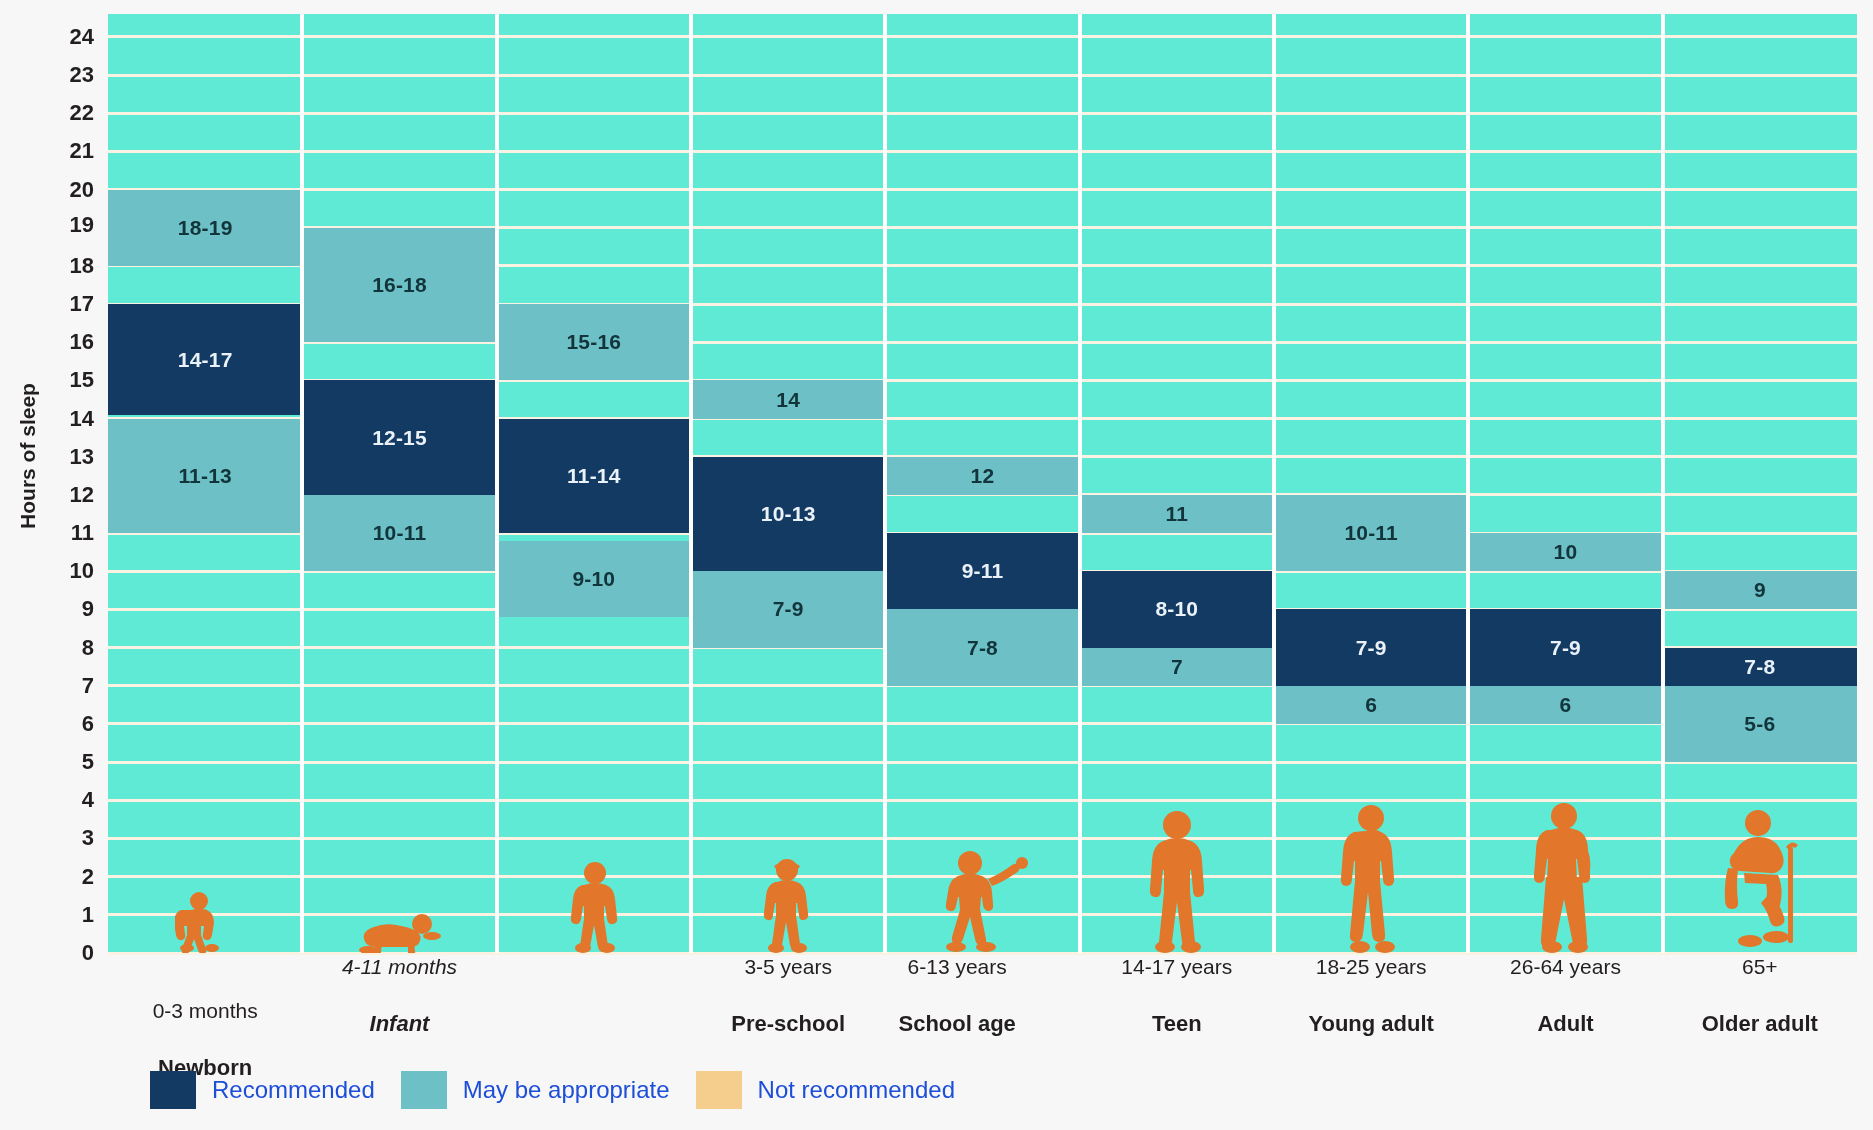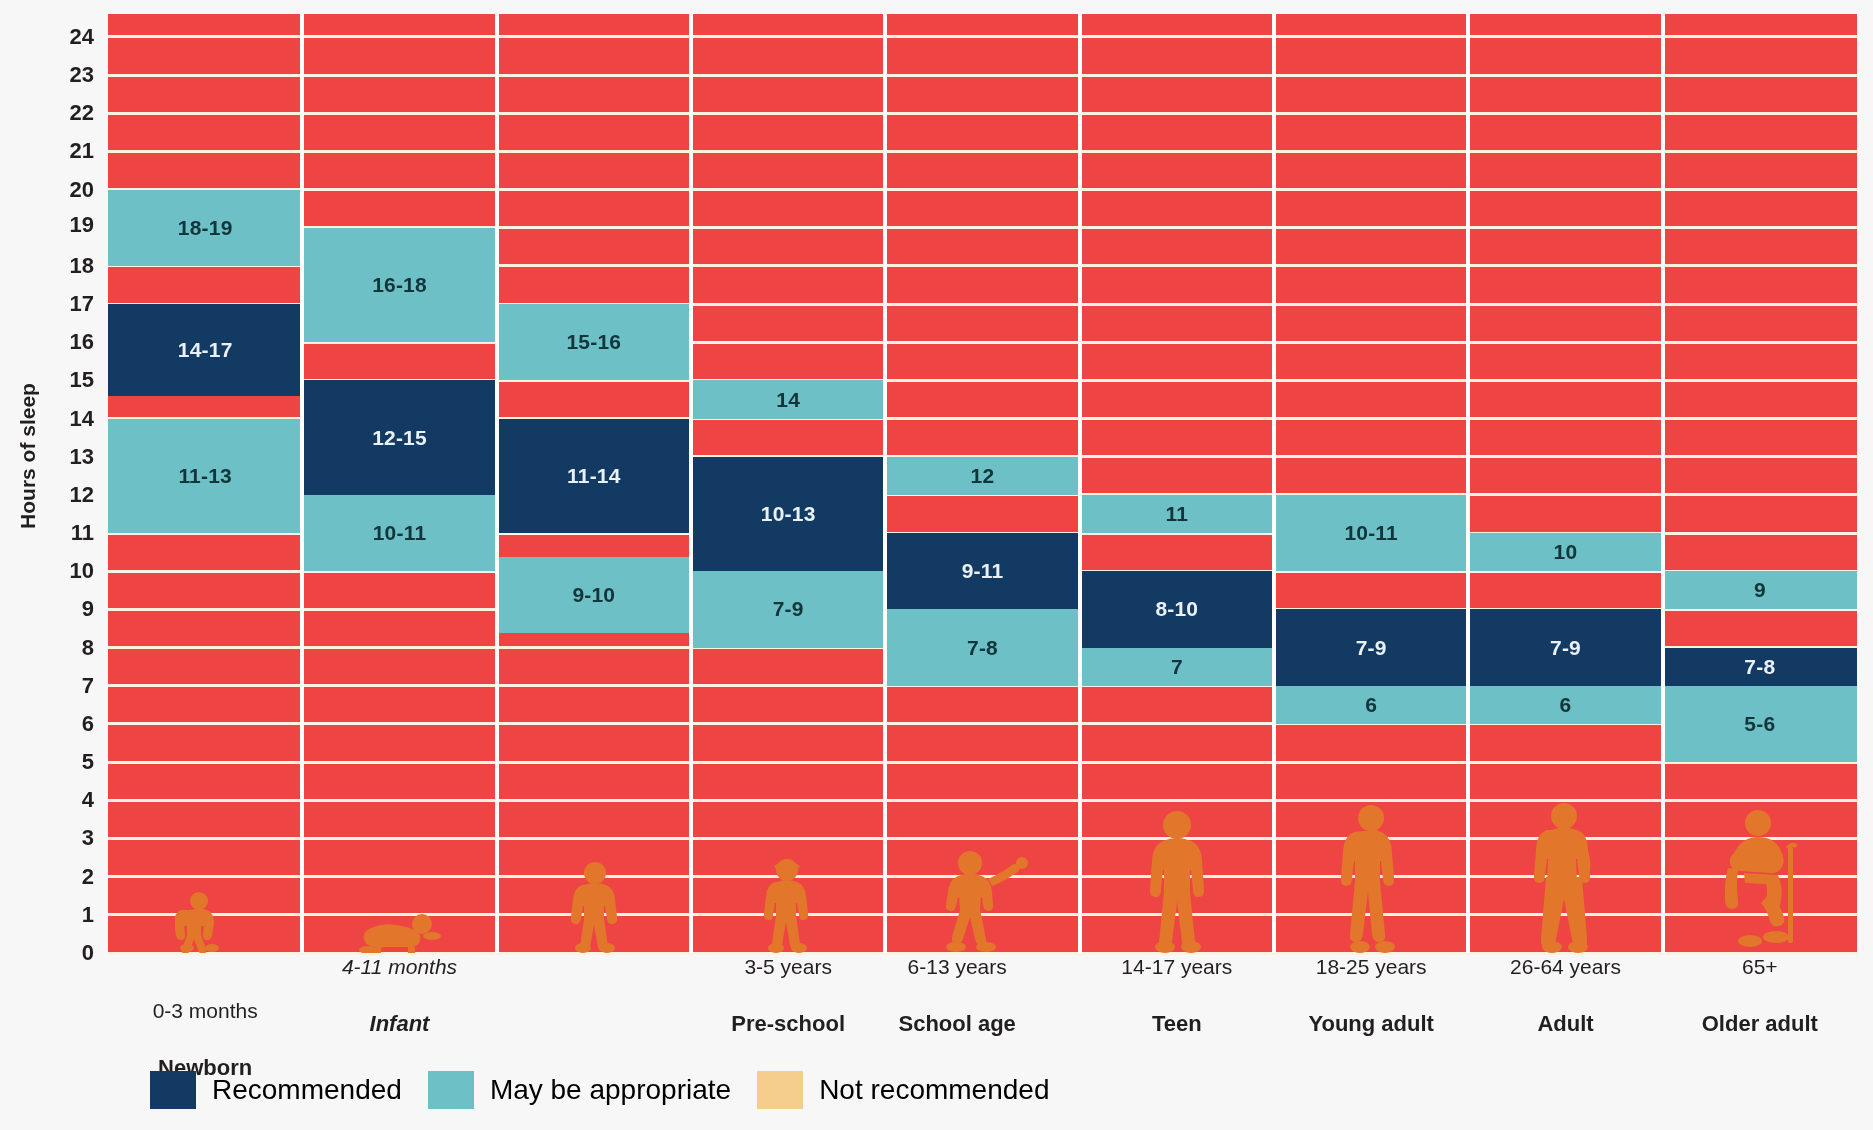--- a/index.html
+++ b/index.html
@@ -15,21 +15,21 @@
     width: 1873px; height: 1130px;
     background: #f7f7f7;
   }
   
   #plot-area {
     position: absolute;
     left: 108px;
     top: 14px;
     width: 1749px;
     height: 939px;
-    background: #ef4444;
+    background: #5eead4;
   }
   .hgrid {
     position: absolute;
     left: 0; width: 100%;
     height: 3px;
     background: #FBF2E2;
     pointer-events: none;
   }
   .colsep {
     position: absolute;
@@ -128,22 +128,22 @@
     display: flex;
     align-items: center;
     height: 40px;
   }
   .legend-item { display: flex; align-items: center; margin-right: 26px; }
   .legend-swatch {
     width: 46px; height: 38px;
     margin-right: 16px;
   }
   .legend-label {
-    font-size: 28px;
-    color: #000000;
+    font-size: 24px;
+    color: #1d4ed8;
     white-space: nowrap;
   }
 </style>
 </head>
 <body>
 
 <div id="root">
 
   <div id="y-axis">
     <div id="y-axis-title">Hours of sleep</div>
@@ -197,21 +197,21 @@
       <div class="hgrid" style="top: 212.256px;"></div>
       <div class="hgrid" style="top: 174.085px;"></div>
       <div class="hgrid" style="top: 135.915px;"></div>
       <div class="hgrid" style="top: 97.7439px;"></div>
       <div class="hgrid" style="top: 59.5732px;"></div>
       <div class="hgrid" style="top: 21.4024px;"></div>
       <div class="col" style="left: 0px; width: 194.333px;">
         <div class="band may" style="top: 175.585px; height: 76.3415px;">
           <span>18-19</span>
         </div>
-        <div class="band rec" style="top: 290.098px; height: 92px;">
+        <div class="band rec" style="top: 290.098px; height: 111px;">
           <span>14-17</span>
         </div>
         <div class="band may" style="top: 404.61px; height: 114.512px;">
           <span>11-13</span>
         </div>
         <div class="figure-wrap">
           <svg width="60" height="62" viewBox="0 0 60 62" xmlns="http://www.w3.org/2000/svg">
             <g fill="#E2762B">
         <circle cx="24" cy="10" r="9"></circle>
         <path d="M16 19 q8 -3 16 0 q7 3 7 13 l-2 12 q-1 6 -6 5 q-4 -1 -3 -6 l1 -8 l-3 0 l0 9 l5 14 q1 5 -3 5 q-4 0 -5 -4 l-4 -11 l-4 11 q-1 4 -5 4 q-4 0 -3 -5 l5 -14 l0 -9 l-3 0 l1 8 q1 5 -3 6 q-5 1 -6 -5 l-2 -12 q0 -10 7 -13 z"></path>
@@ -245,21 +245,21 @@
         </div>
       </div>
       <div class="colsep" style="left: 192.333px;"></div>
       <div class="col" style="left: 388.667px; width: 194.333px;">
         <div class="band may" style="top: 290.098px; height: 76.3415px;">
           <span>15-16</span>
         </div>
         <div class="band rec" style="top: 404.61px; height: 114.512px;">
           <span>11-14</span>
         </div>
-        <div class="band may" style="top: 543px; height: 76.3415px;">
+        <div class="band may" style="top: 527px; height: 76.3415px;">
           <span>9-10</span>
         </div>
         <div class="figure-wrap">
           <svg width="58" height="92" viewBox="0 0 58 92" xmlns="http://www.w3.org/2000/svg">
             <g fill="#E2762B">
         <circle cx="30" cy="12" r="11"></circle>
         <path d="M19 24 q11 -4 22 0 q8 3 9 14 l2 18 q1 6 -4 7 q-5 1 -6 -5 l-2 -13 l-1 0 l0 13 l4 27 q1 6 -4 6 q-5 0 -6 -5 l-4 -22 l-4 22 q-1 5 -6 5 q-5 0 -4 -6 l4 -27 l0 -13 l-1 0 l-2 13 q-1 6 -6 5 q-5 -1 -4 -7 l2 -18 q1 -11 9 -14 z"></path>
         <ellipse cx="18" cy="87" rx="8" ry="5"></ellipse>
               <ellipse cx="42" cy="87" rx="8" ry="5"></ellipse>
       </g>

